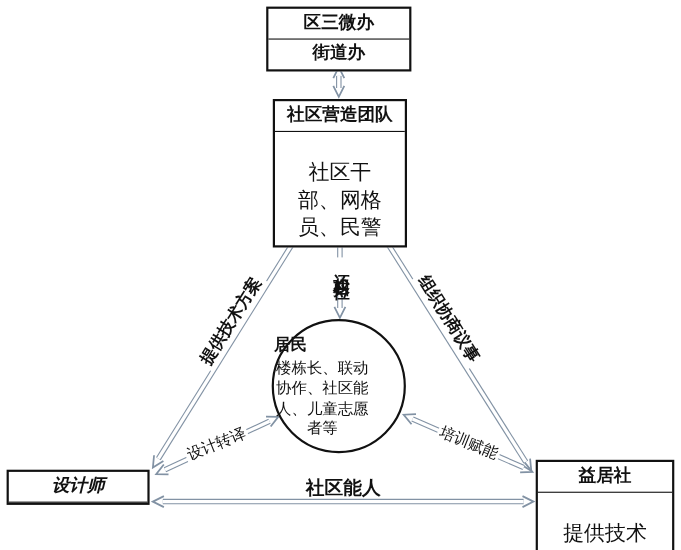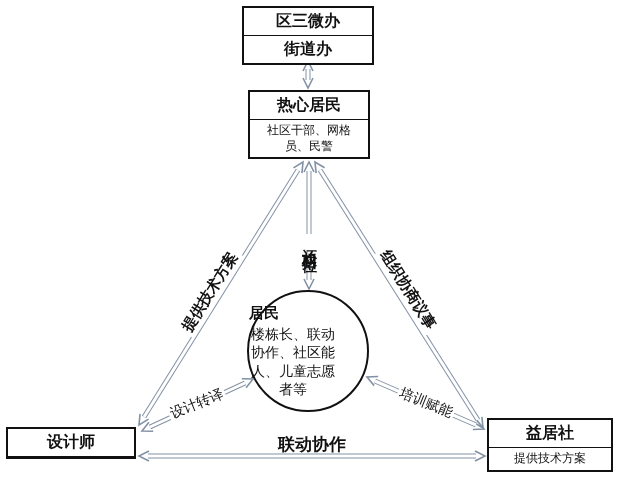--- a/index.html
+++ b/index.html
@@ -10,21 +10,21 @@
   svg.arrows{position:absolute;left:0;top:0;}
   .eo{stroke:#8292a4;stroke-width:5;fill:none;}
   .ei{stroke:#ffffff;stroke-width:3;fill:none;}
   .em{stroke:rgba(0,0,0,0);stroke-width:1;fill:none;}
   .box{
     position:absolute;box-sizing:border-box;background:#ffffff;
     border:2px solid #111;text-align:center;z-index:3;
   }
   .box-title{font-weight:700;font-size:16px;line-height:1.3;padding:3px 2px;border-bottom:1.5px solid #111;}
   .box-title.last{border-bottom:none;text-align:center;}
-  .box-desc{font-size:12px;line-height:1.32;padding:3px 16px;}
+  .box-desc{font-size:19px;line-height:1.32;padding:3px 16px;margin-top:22px;}
   .circle{
     position:absolute;box-sizing:border-box;left:247px;top:290px;width:122px;height:122px;
     border:2px solid #111;border-radius:50%;background:#fff;z-index:3;
     display:flex;flex-direction:column;align-items:flex-start;justify-content:center;text-align:center;
   }
   .circle .c-title{font-weight:700;font-size:15px;margin-bottom:2px;}
   .circle .c-desc{font-size:14px;line-height:1.32;width:88px;}
   .elabel{
     position:absolute;background:#ffffff;white-space:nowrap;z-index:4;
     font-size:15px;font-weight:700;padding:1px 3px;
@@ -89,43 +89,43 @@
       <line class="em" x1="484" y1="429" x2="367" y2="377" marker-start="url(#vhead)" marker-end="url(#vhead)"></line>
     </g>
   </svg>
 
   <div class="box" style="left:242px;top:6px;width:132px;">
     <div class="box-title">区三微办</div>
     <div class="box-title last">街道办</div>
   </div>
 
   <div class="box" style="left:248px;top:90px;width:122px;">
-    <div class="box-title">热心居民</div>
+    <div class="box-title">社区营造团队</div>
     <div class="box-desc">社区干部、网格员、民警</div>
   </div>
 
   <div class="circle">
     <div class="c-title">居民</div>
     <div class="c-desc">楼栋长、联动协作、社区能人、儿童志愿者等</div>
   </div>
 
-  <div class="box" style="left:6px;top:427px;width:130px;">
+  <div class="box" style="left:6px;top:427px;width:130px;font-style:italic;">
     <div class="box-title">设计师</div>
   </div>
 
   <div class="box" style="left:487px;top:418px;width:126px;">
     <div class="box-title">益居社</div>
     <div class="box-desc">提供技术方案</div>
   </div>
 
   <div class="elabel vert" style="left:309px;top:243px;transform:translate(-50%,-50%);">还权归位</div>
 
   <div class="elabel" style="left:210px;top:292px;transform:translate(-50%,-50%) rotate(-58deg);">提供技术方案</div>
 
   <div class="elabel" style="left:408px;top:290px;transform:translate(-50%,-50%) rotate(58deg);">组织协商议事</div>
 
   <div class="elabel small" style="left:197px;top:404px;transform:translate(-50%,-50%) rotate(-22deg);">设计转译</div>
 
   <div class="elabel small" style="left:426px;top:403px;transform:translate(-50%,-50%) rotate(22deg);">培训赋能</div>
 
-  <div class="elabel big" style="left:312px;top:444px;transform:translate(-50%,-50%);">联动协作</div>
+  <div class="elabel big" style="left:312px;top:444px;transform:translate(-50%,-50%);">社区能人</div>
 
 </div>
 
 </body></html>

